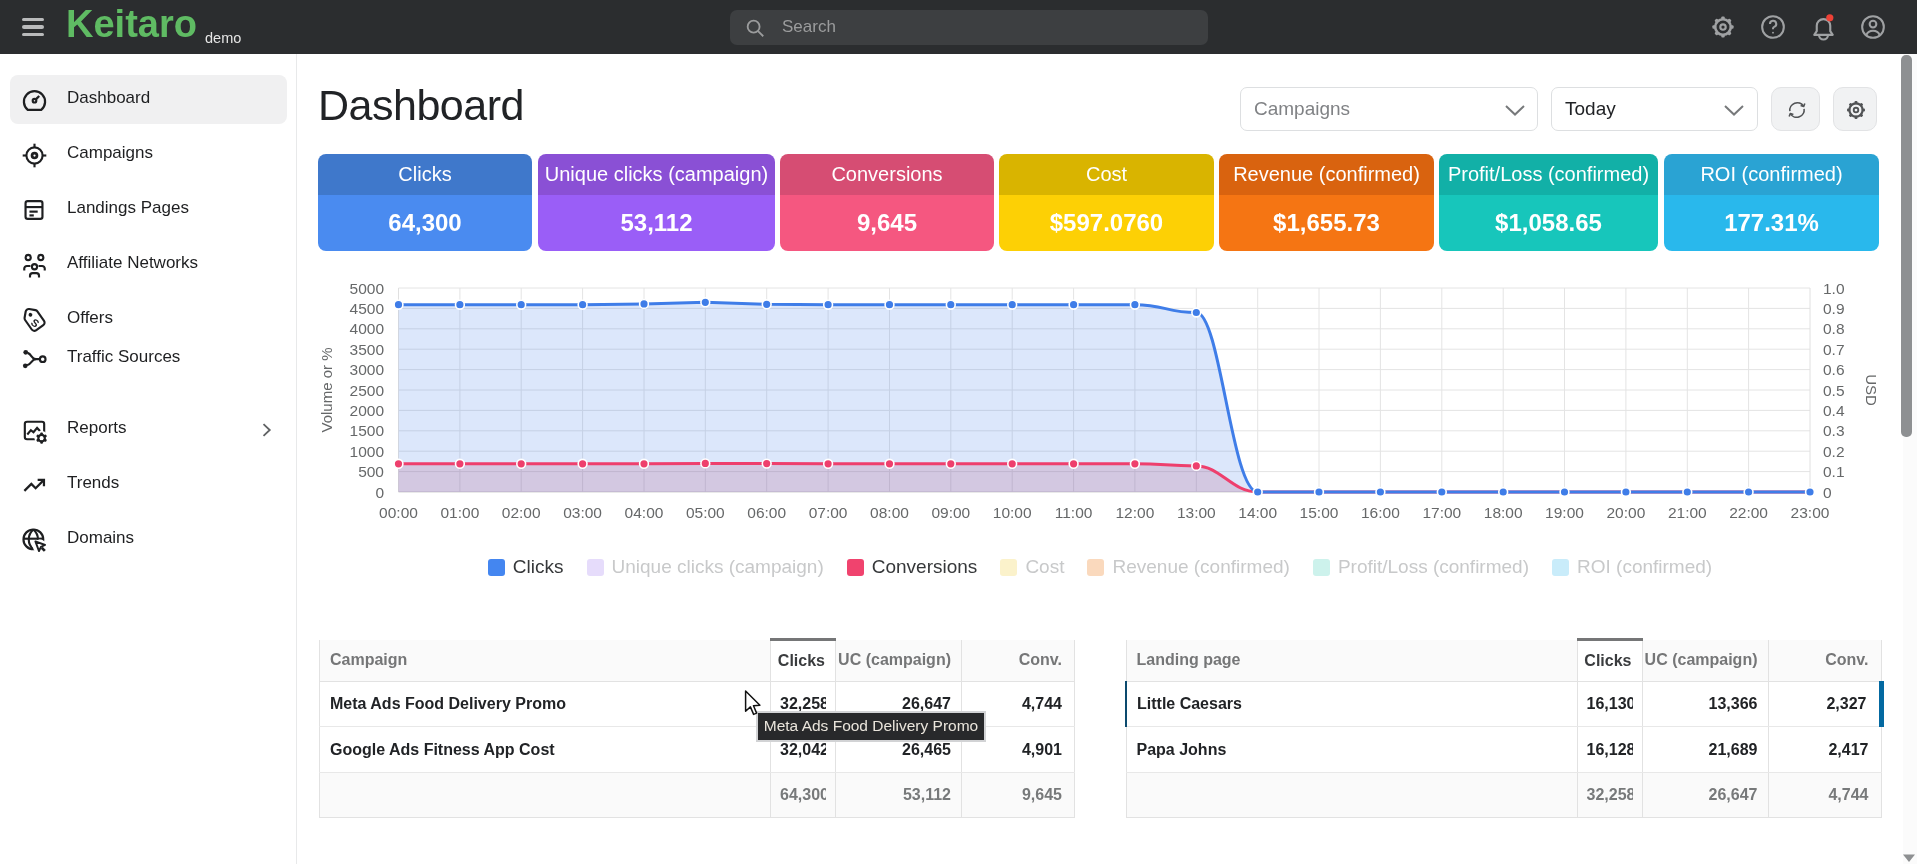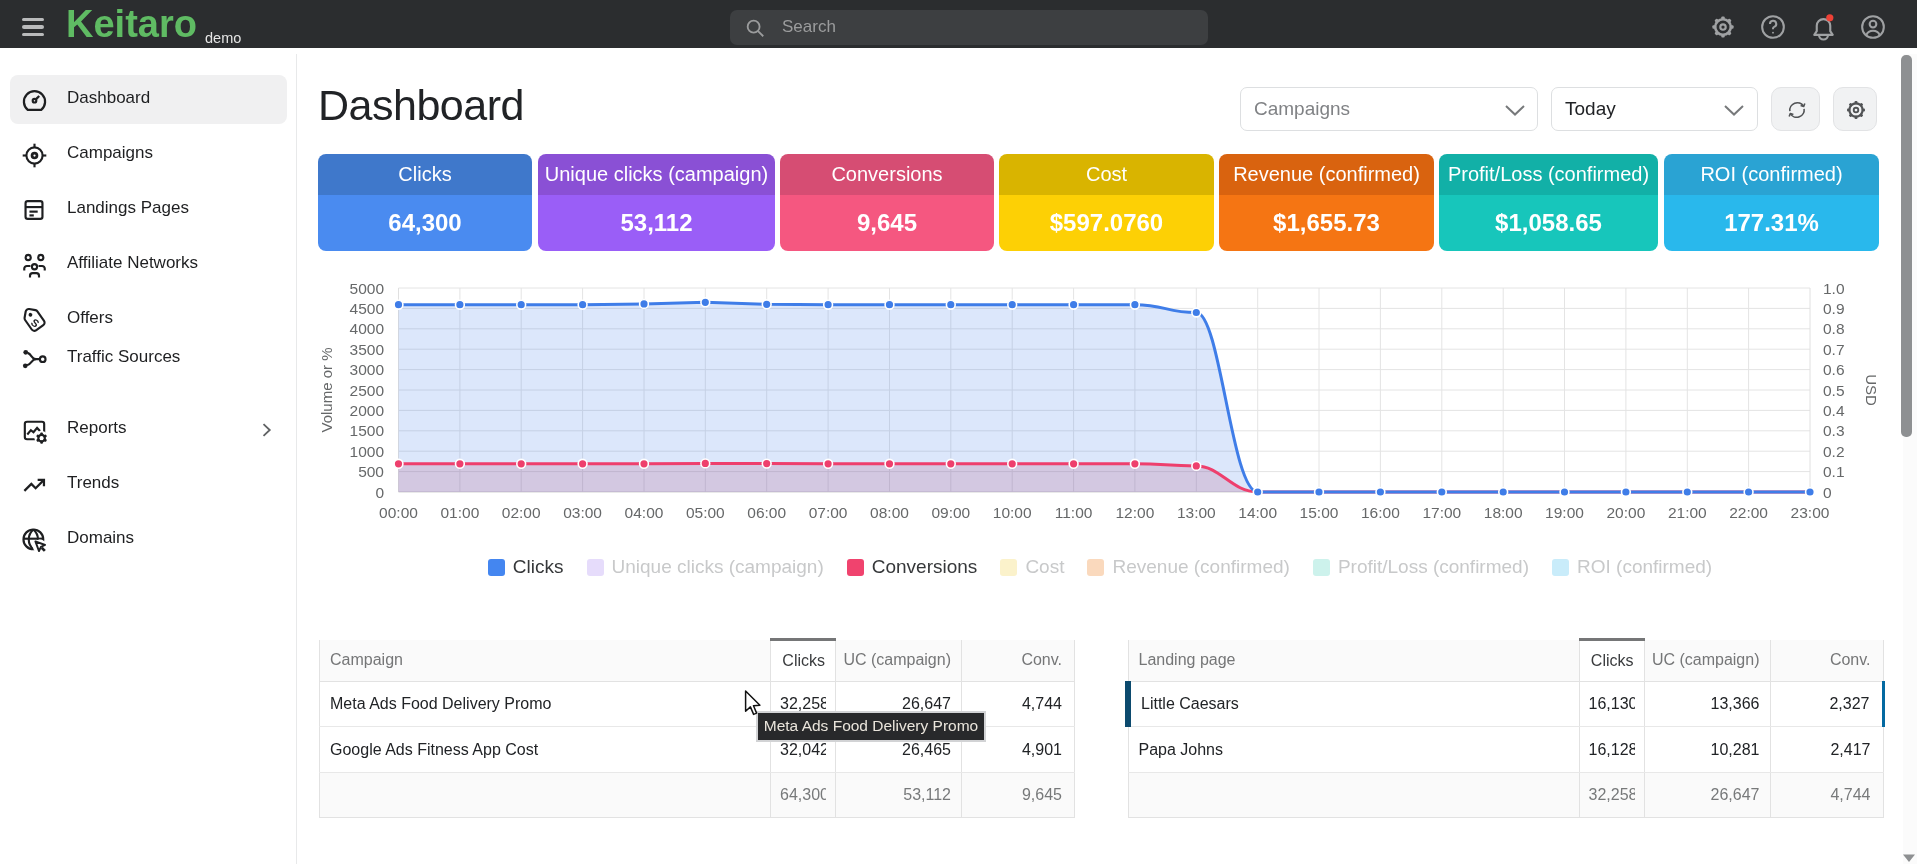--- a/index.html
+++ b/index.html
@@ -1,18 +1,18 @@
 <!DOCTYPE html>
 <html><head>
 <meta charset="utf-8">
 <style>
 * { margin:0; padding:0; box-sizing:border-box; }
 html,body { width:1917px; height:864px; overflow:hidden; background:#fff;
   font-family:"Liberation Sans", sans-serif; }
-#topbar { position:absolute; left:0; top:0; width:1917px; height:48px; background:#2b2d2f; }
+#topbar { position:absolute; left:0; top:0; width:1917px; height:54px; background:#2b2d2f; }
 #burger div { position:absolute; left:22px; width:22px; height:3.4px; background:#b9babb; border-radius:2px; }
 #logo { position:absolute; left:66px; top:3px; font-size:38px; font-weight:bold; color:#5fbb63; letter-spacing:0; }
 #demo { position:absolute; left:205px; top:30px; font-size:14.5px; color:#e5e5e5; }
 #search { position:absolute; left:730px; top:10px; width:478px; height:35px; background:#3d3f41; border-radius:7px; }
 #search svg { position:absolute; left:14px; top:7px; }
 #search span { position:absolute; left:52px; top:7px; font-size:17px; color:#9b9c9d; }
 .tbicon { position:absolute; top:14px; }
 #sidebar { position:absolute; left:0; top:54px; width:297px; height:810px; background:#fff; border-right:1px solid #e8e9ea; }
 .mi { position:absolute; left:10px; width:277px; height:49px; border-radius:8px; }
 .mi.active { background:#f0f0f1; }
@@ -25,21 +25,21 @@
 .btn { position:absolute; top:87px; height:44px; background:#f1f2f3; border:1px solid #e2e3e5; border-radius:10px; }
 .card { position:absolute; top:154px; height:97px; border-radius:8px; overflow:hidden; color:#fff; }
 .card .hd { height:40.5px; font-size:20px; text-align:center; line-height:41px; }
 .card .vl { height:56.5px; font-size:24px; font-weight:bold; text-align:center; line-height:55px; }
 #legend { position:absolute; left:318px; top:555px; width:1564px; height:24px;
   display:flex; justify-content:center; align-items:center; gap:23px; }
 .li { display:flex; align-items:center; font-size:19px; color:#36383a; white-space:nowrap; }
 .li .sq { width:17px; height:17px; border-radius:3px; margin-right:8px; }
 .li.off { color:#c8c9ca; }
 table { border-collapse:collapse; position:absolute; top:638px; table-layout:fixed; }
-td,th { font-weight:400; font-size:16px; overflow:hidden; white-space:nowrap; }
+td,th { font-weight:700; font-size:16px; overflow:hidden; white-space:nowrap; }
 th { color:#757677; text-align:left; background:#fafafa; border-bottom:1px solid #e2e2e2; }
 .num { text-align:right; }
 .cn { width:46px; margin-left:9px; overflow:hidden; text-align:left; white-space:nowrap; }
 tr.dr td { color:#212326; border-bottom:1px solid #e8e8e8; background:#fff; }
 tr.ft td { color:#77797a; background:#fafafa; }
 .vb { border-left:1px solid #e2e2e2; }
 .vb2 { border-right:1px solid #e2e2e2; }
 #tooltip { position:absolute; left:756px; top:711px; width:230px; height:31px; background:#28292b;
   border:2px solid #d2d3d5; box-sizing:border-box; color:#eae5dc; font-size:15.5px; text-align:center; line-height:26px; z-index:40; }
 #sbtrack { position:absolute; left:1903px; top:54px; width:14px; height:810px; background:#fbfbfb; }
@@ -442,33 +442,33 @@
       <col style="width:113px">
     </colgroup>
   <tbody>
       <tr style="height:42px">
     <th style="padding-left:10px;border-left:1px solid #e2e2e2">Landing page</th>
     <th class="num vb vb2" style="background:#fff;border-top:3px solid #757677;color:#3a3c3e;padding-right:10px">Clicks</th>
     <th class="num vb2" style="padding-right:10px">UC (campaign)</th>
     <th class="num" style="padding-right:12px;border-right:1px solid #e2e2e2">Conv.</th>
   </tr>
   <tr class="dr" style="height:45px">
-    <td style="padding-left:10px;border-left:6px solid #0c4a6e">Little Caesars</td>
+    <td style="padding-left:10px;border-left:2px solid #0c4a6e">Little Caesars</td>
     <td class="vb vb2">
           <div class="cn">16,130</div>
         </td>
     <td class="num vb2" style="padding-right:10px">13,366</td>
-    <td class="num" style="padding-right:12px;border-right:3px solid #0369a1">2,327</td>
+    <td class="num" style="padding-right:12px;border-right:5px solid #0369a1">2,327</td>
   </tr>
   <tr class="dr" style="height:46px">
     <td style="padding-left:10px;border-left:1px solid #e2e2e2">Papa Johns</td>
     <td class="vb vb2">
           <div class="cn">16,128</div>
         </td>
-    <td class="num vb2" style="padding-right:10px">10,281</td>
+    <td class="num vb2" style="padding-right:10px">21,689</td>
     <td class="num" style="padding-right:12px;border-right:1px solid #e2e2e2">2,417</td>
   </tr>
   <tr class="ft" style="height:45px">
     <td style="padding-left:10px;border-left:1px solid #e2e2e2;border-bottom:1px solid #e2e2e2"></td>
     <td class="vb vb2" style="border-bottom:1px solid #e2e2e2">
           <div class="cn">32,258</div>
         </td>
     <td class="num vb2" style="padding-right:10px;border-bottom:1px solid #e2e2e2">26,647</td>
     <td class="num" style="padding-right:12px;border-right:1px solid #e2e2e2;border-bottom:1px solid #e2e2e2">4,744</td>
   </tr>

